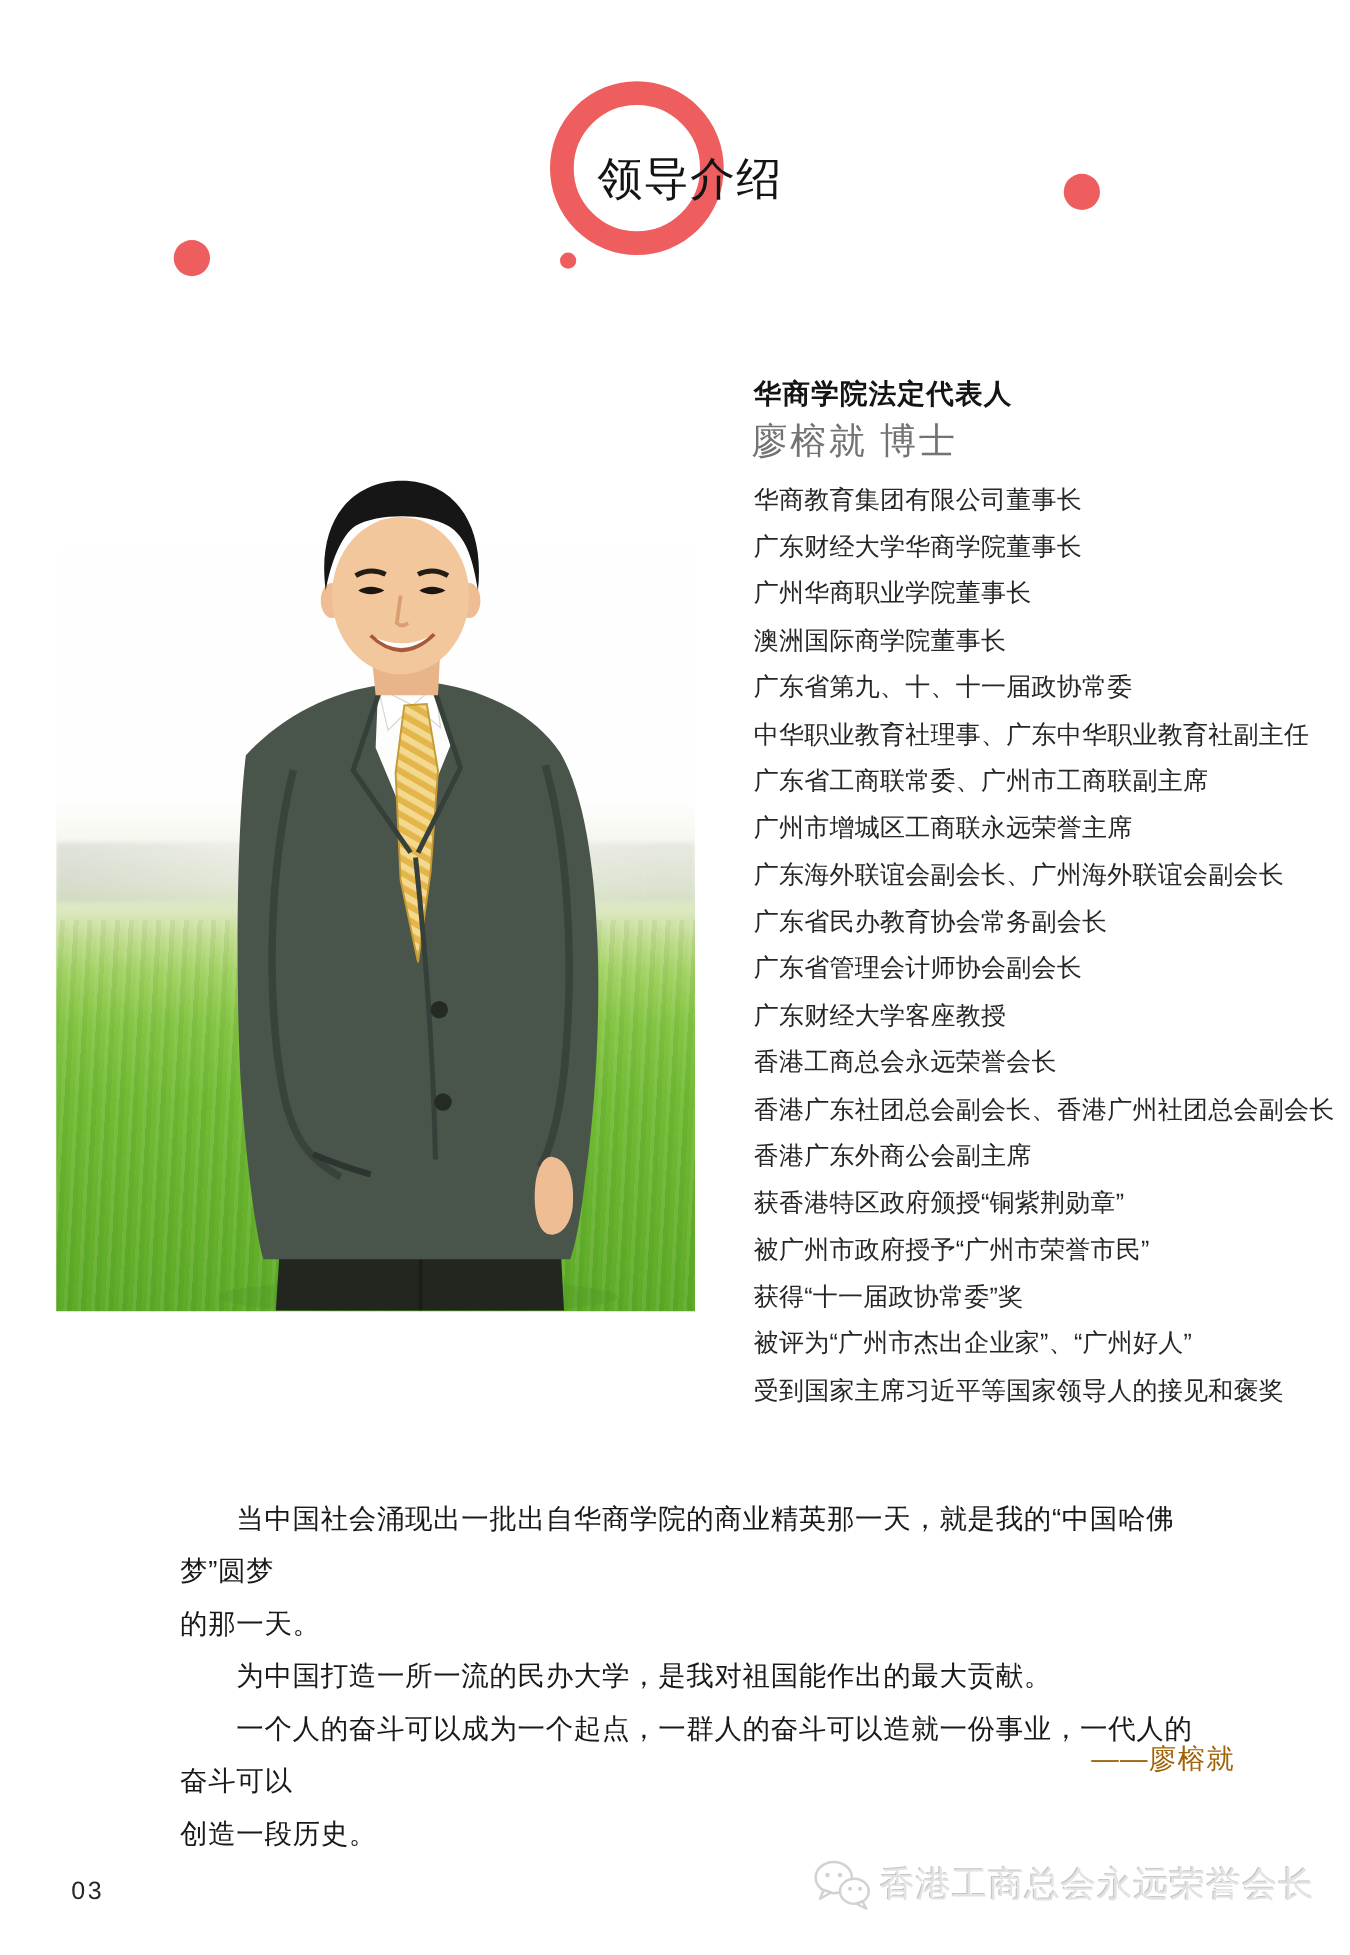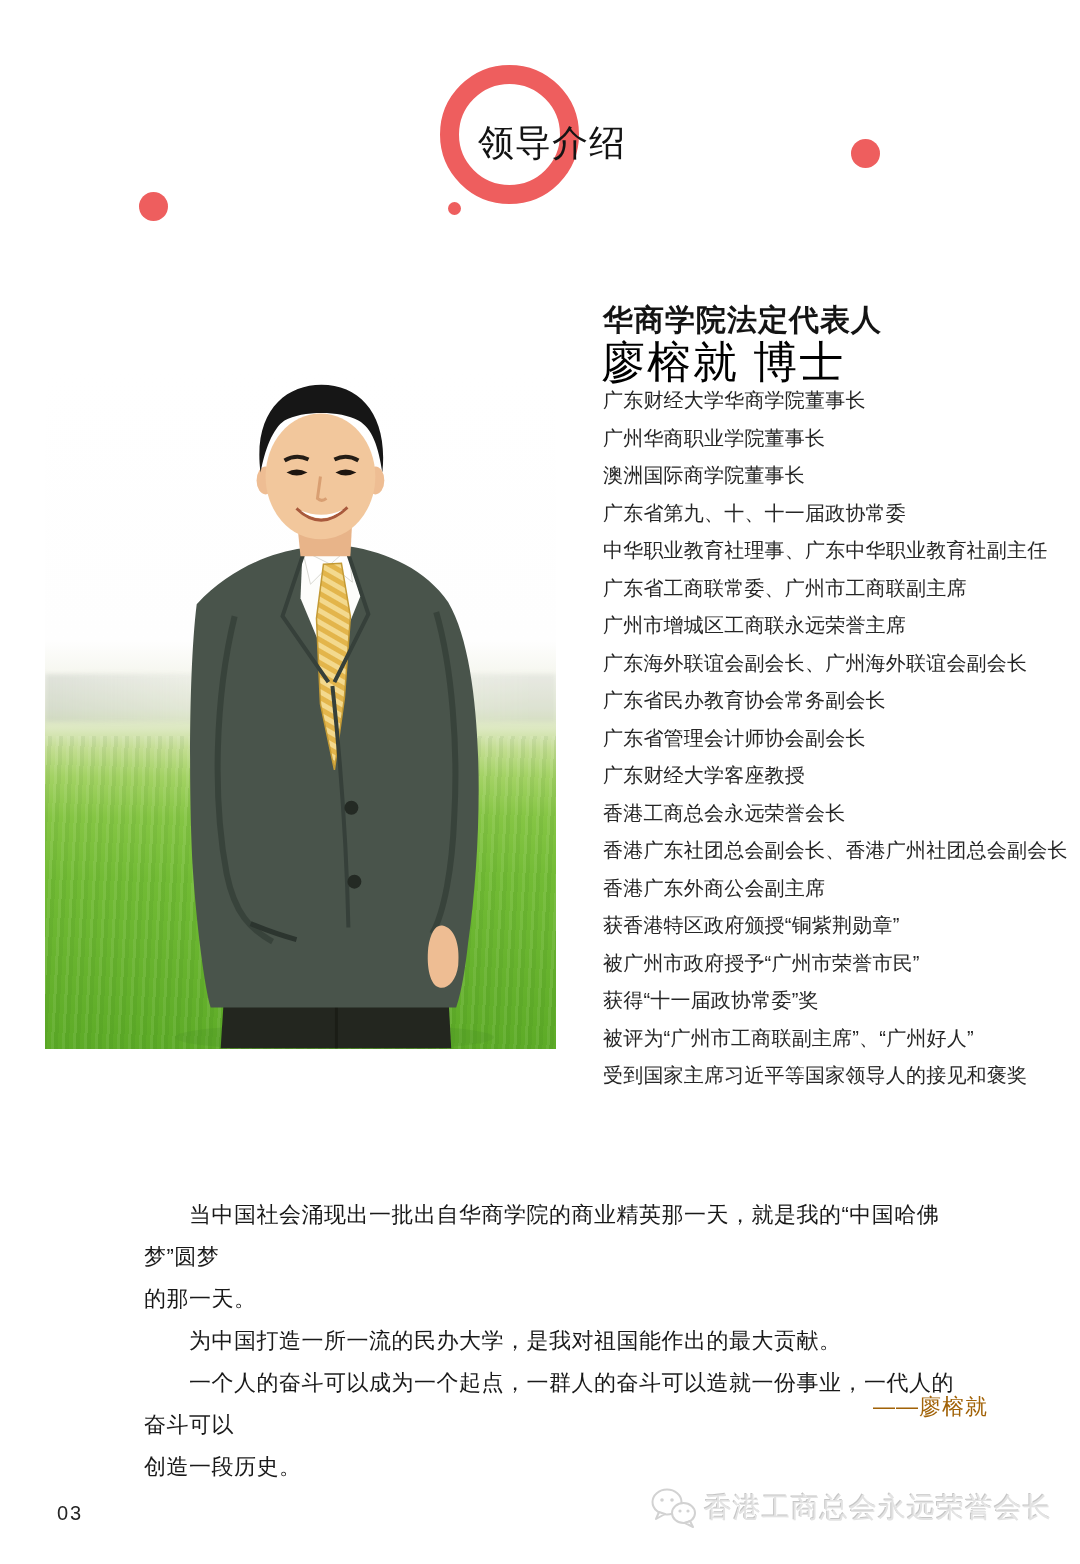--- a/index.html
+++ b/index.html
@@ -22,22 +22,22 @@
       #ffffff 0%, #fefefe 40%, #f4f5ec 46%, #e9eedb 50%, #dce8c0 53%,
       #c2dd90 56%, #a3d264 60%, #85c544 66%, #72bb35 75%, #5dab27 100%);}
   .photo::before{content:"";position:absolute;left:0;top:45%;width:100%;height:7%;
     background:linear-gradient(90deg, rgba(165,175,165,.28), rgba(165,175,165,0) 45%, rgba(165,175,165,.18) 95%);
     filter:blur(2px);}
   .photo::after{content:"";position:absolute;left:0;bottom:0;width:100%;height:46%;
     background:repeating-linear-gradient(93deg, rgba(255,255,255,.07) 0 3px, rgba(0,60,0,.05) 3px 7px, rgba(255,255,255,0) 7px 11px);}
   .photo svg{position:absolute;left:0;top:0;z-index:2;}
 
   
-  .role{position:absolute;left:603px;top:300px;font-size:30px;font-weight:600;color:#141414;letter-spacing:1px;}
-  .name{position:absolute;left:601px;top:333px;font-size:44px;font-weight:500;color:#000000;letter-spacing:2px;}
+  .role{position:absolute;left:603px;top:300px;font-size:22px;font-weight:600;color:#141414;letter-spacing:1px;}
+  .name{position:absolute;left:601px;top:333px;font-size:29px;font-weight:500;color:#737373;letter-spacing:2px;}
   .titles{position:absolute;left:603px;top:382px;margin:0;padding:0;list-style:none;
         font-size:20px;line-height:37.5px;color:#262626;letter-spacing:0.2px;white-space:nowrap;}
 
   
   .quote{position:absolute;left:144px;top:1194px;width:830px;font-size:22px;
         line-height:42px;color:#191919;letter-spacing:0.5px;}
   .signature{position:absolute;left:144px;top:1392px;width:844px;text-align:right;
         font-size:22px;color:#a16207;letter-spacing:1px;}
 
   
@@ -116,38 +116,39 @@
       <path d="M276 108 L273 130 Q277 134 282 130" stroke="#d99f72" stroke-width="3" fill="none"></path>
 
       <path d="M252 140 Q277 164 303 139" stroke="#a8593c" stroke-width="3" fill="none"></path>
       <path d="M256 142 Q277 158 299 141 Q278 151 256 142 Z" fill="#ffffff"></path>
     </svg>
   </div>
 
   <div class="role">华商学院法定代表人</div>
   <div class="name">廖榕就 博士</div>
   <ul class="titles">
+      <li>华商教育集团有限公司董事长</li>
       <li>广东财经大学华商学院董事长</li>
       <li>广州华商职业学院董事长</li>
       <li>澳洲国际商学院董事长</li>
       <li>广东省第九、十、十一届政协常委</li>
       <li>中华职业教育社理事、广东中华职业教育社副主任</li>
       <li>广东省工商联常委、广州市工商联副主席</li>
       <li>广州市增城区工商联永远荣誉主席</li>
       <li>广东海外联谊会副会长、广州海外联谊会副会长</li>
       <li>广东省民办教育协会常务副会长</li>
       <li>广东省管理会计师协会副会长</li>
       <li>广东财经大学客座教授</li>
       <li>香港工商总会永远荣誉会长</li>
       <li>香港广东社团总会副会长、香港广州社团总会副会长</li>
       <li>香港广东外商公会副主席</li>
       <li>获香港特区政府颁授“铜紫荆勋章”</li>
       <li>被广州市政府授予“广州市荣誉市民”</li>
       <li>获得“十一届政协常委”奖</li>
-      <li>被评为“广州市工商联副主席”、“广州好人”</li>
+      <li>被评为“广州市杰出企业家”、“广州好人”</li>
       <li>受到国家主席习近平等国家领导人的接见和褒奖</li>
     </ul>
 
   <div class="quote">
       <div>　　当中国社会涌现出一批出自华商学院的商业精英那一天，就是我的“中国哈佛梦”圆梦</div>
       <div>的那一天。</div>
       <div>　　为中国打造一所一流的民办大学，是我对祖国能作出的最大贡献。</div>
       <div>　　一个人的奋斗可以成为一个起点，一群人的奋斗可以造就一份事业，一代人的奋斗可以</div>
       <div>创造一段历史。</div>
     </div>

